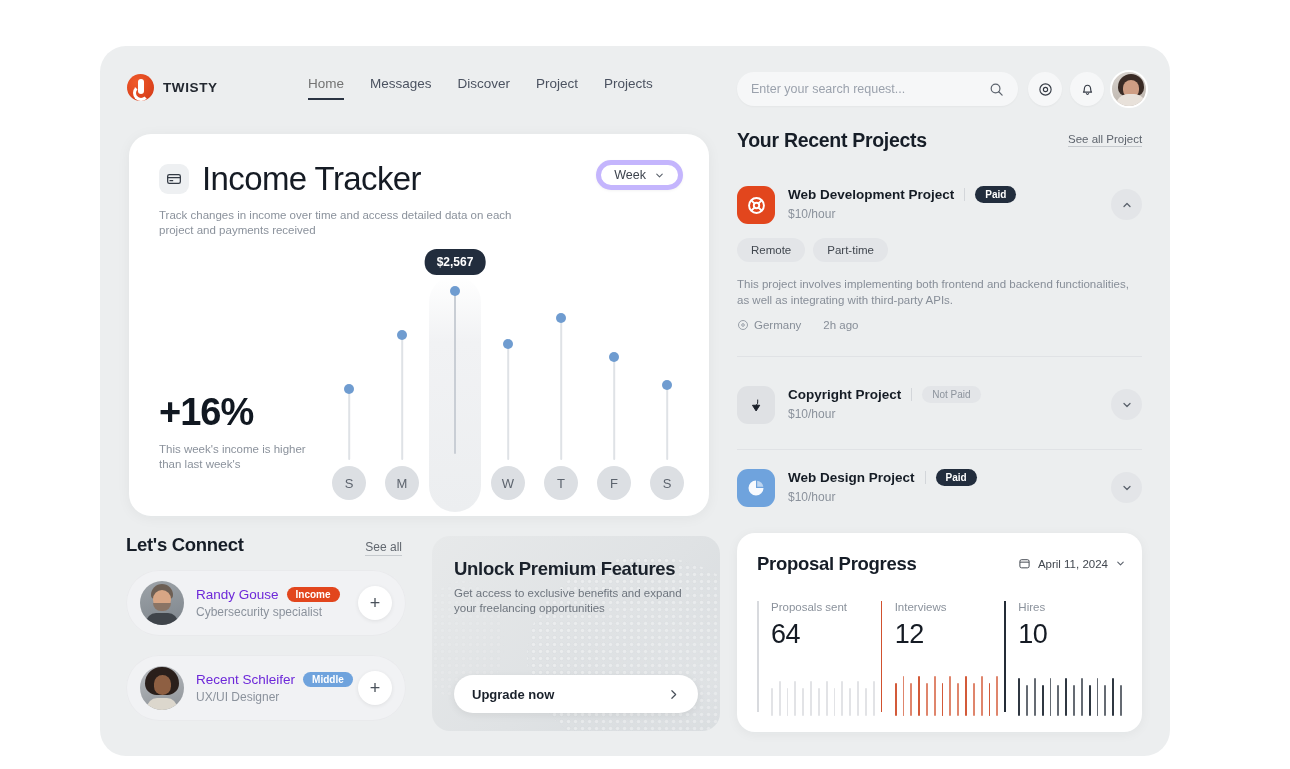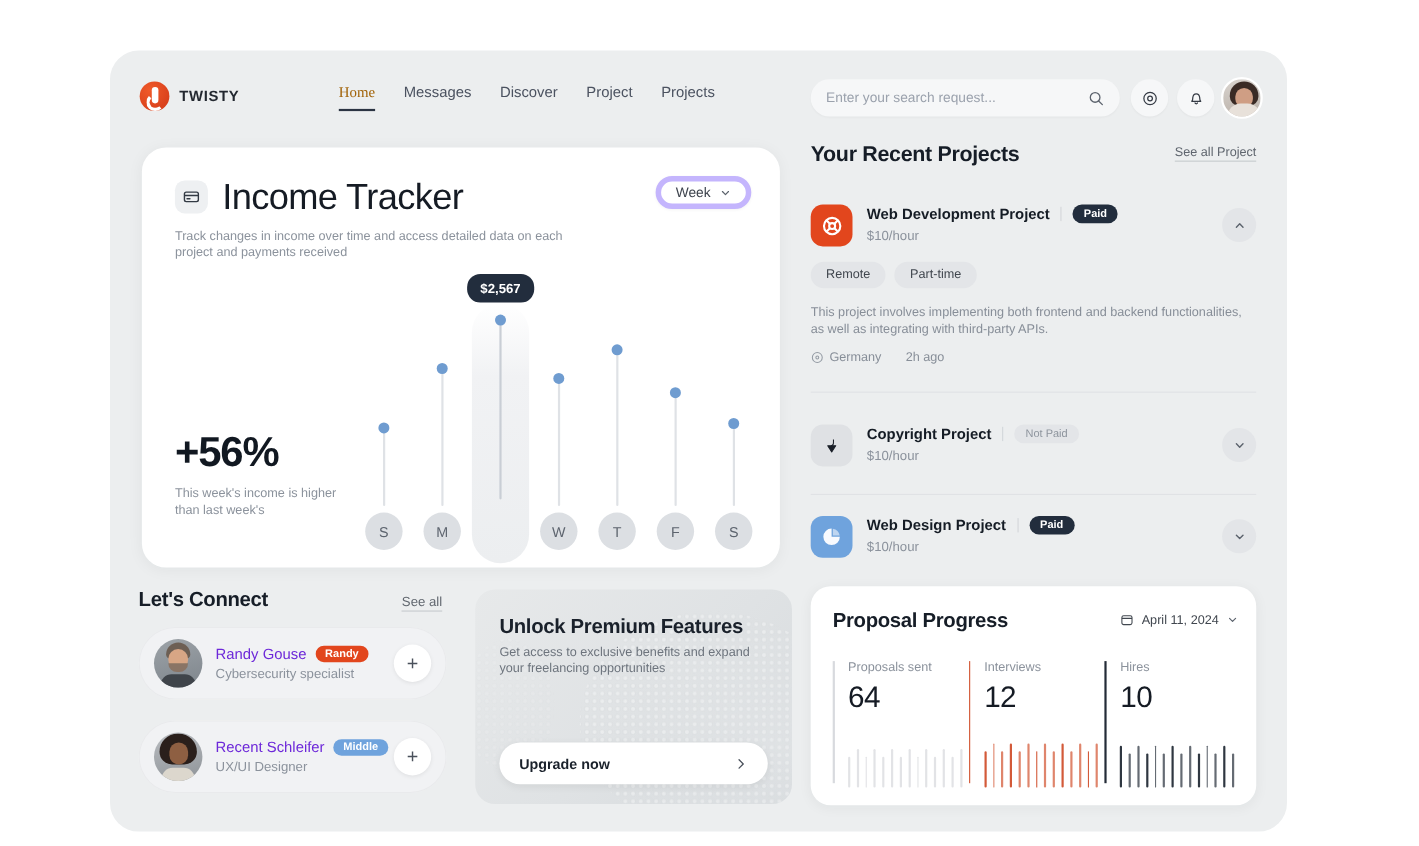--- a/index.html
+++ b/index.html
@@ -49,21 +49,21 @@
   }
 
   .nav {
     position: absolute; left: 208px; top: 30px;
     display: flex; gap: 26px; align-items: flex-start;
   }
   .nav-item {
     font-size: 13.5px; color: #4b5260; padding-bottom: 7px;
     cursor: pointer; white-space: nowrap;
   }
-  .nav-item.active { color: #a16207; border-bottom: 2px solid #2b3443; font-family: Liberation Serif, serif; }
+  .nav-item.active { color: #737373; border-bottom: 2px solid #2b3443; }
 
   .search-wrap {
     position: absolute; left: 637px; top: 26px;
     width: 281px; height: 34px;
     background: #f6f7f8; border-radius: 17px;
     display: flex; align-items: center; padding: 0 14px;
     box-shadow: 0 1px 2px rgba(0,0,0,.035);
   }
   .search-input {
     flex: 1; border: 0; outline: none; background: transparent;
@@ -309,21 +309,21 @@
     </div>
     <div class="it-sub">Track changes in income over time and access detailed data on each project and payments received</div>
 
     <div class="week-pill">
       <span>Week</span>
       <svg width="11" height="11" viewBox="0 0 24 24" fill="none" stroke="#5c636d" stroke-width="2.4" stroke-linecap="round" stroke-linejoin="round">
             <polyline points="6 9 12 15 18 9"></polyline>
           </svg>
     </div>
 
-    <div class="pct">+56%</div>
+    <div class="pct">+16%</div>
     <div class="pct-sub">This week's income is higher than last week's</div>
 
     <div class="chart" id="chart">
           <div class="col" style="left: 0px;">
             <div class="stem-wrap">
               <div class="stem" style="height: 71px;"></div>
               <div class="dot" style="bottom: 77px; top: auto; transform: translate(-50%, 50%);"></div>
             </div>
             <div class="day">S</div>
           </div>
@@ -381,21 +381,21 @@
     <div class="person" style="top:36px">
       <div class="p-av" style="background:linear-gradient(165deg,#9da3a8,#7e858c)">
         <div style="position:absolute;left:11px;top:3px;width:22px;height:15px;border-radius:11px 11px 4px 4px;background:#6d5f54"></div>
         <div style="position:absolute;left:13px;top:9px;width:18px;height:19px;border-radius:9px;background:#d8a685"></div>
         <div style="position:absolute;left:13px;top:22px;width:18px;height:8px;border-radius:0 0 9px 9px;background:#8a7465"></div>
         <div style="position:absolute;left:6px;bottom:-2px;width:32px;height:14px;border-radius:10px 10px 0 0;background:#3f444a"></div>
       </div>
       <div class="p-info">
         <div class="p-top">
           <span class="p-name">Randy Gouse</span>
-          <span class="badge" style="background:#e2461d">Randy</span>
+          <span class="badge" style="background:#e2461d">Income</span>
         </div>
         <div class="p-role">Cybersecurity specialist</div>
       </div>
       <div class="plus-btn">+</div>
     </div>
 
     <div class="person" style="top:121px">
       <div class="p-av" style="background:linear-gradient(165deg,#b9bcc0,#8e9398)">
         <div style="position:absolute;left:5px;top:1px;width:34px;height:28px;border-radius:17px 17px 12px 12px;background:#2a1f1b"></div>
         <div style="position:absolute;left:14px;top:9px;width:17px;height:20px;border-radius:9px;background:#8e5f42"></div>

